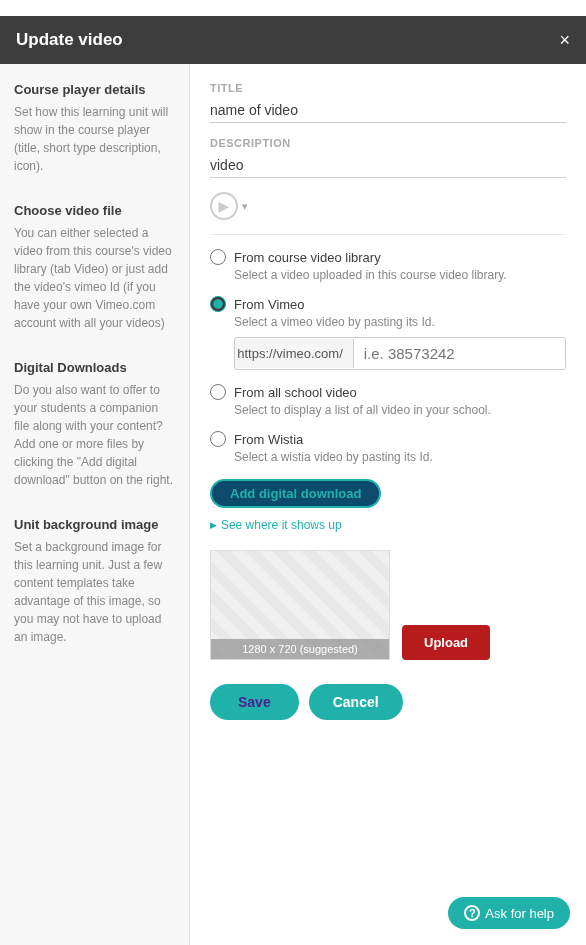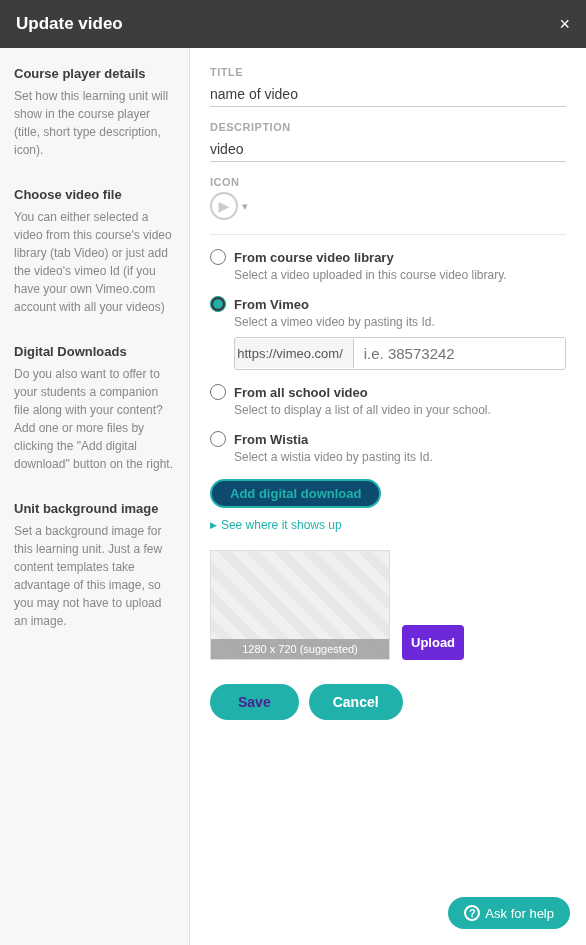--- a/index.html
+++ b/index.html
@@ -17,20 +17,21 @@
       display: flex;
       flex-direction: column;
     }
     .modal-header {
       background: #3d3d3d;
       color: #fff;
       padding: 14px 16px;
       display: flex;
       justify-content: space-between;
       align-items: center;
+      margin-top: 16px;
     }
     .modal-header h2 {
       font-size: 17px;
       font-weight: bold;
       color: #fff;
     }
     .close-btn {
       background: none;
       border: none;
       color: #fff;
@@ -126,21 +127,21 @@
     }
     .radio-input {
       width: 16px;
       height: 16px;
       accent-color: #20b2aa;
       cursor: pointer;
     }
     .radio-label {
       font-size: 13px;
       color: #3d3d3d;
-      font-weight: bold;
+      font-weight: normal;
       text-align: center;
     }
     .radio-desc {
       font-size: 12px;
       color: #888;
       margin-left: 24px;
     }
     .vimeo-input-row {
       display: flex;
       align-items: center;
@@ -222,24 +223,24 @@
       text-align: center;
       padding: 4px 0;
     }
     .image-row {
       display: flex;
       align-items: flex-end;
       gap: 12px;
       margin-top: 4px;
     }
     .upload-btn {
-      background: #6d28d9;
-      color: #fff;
-      border: none;
-      padding: 10px 9px;
+      background: #b91c1c;
+      color: #fff;
+      border: none;
+      padding: 10px 22px;
       border-radius: 4px;
       font-size: 13px;
       cursor: pointer;
       font-weight: bold;
     }
     .action-row {
       display: flex;
       gap: 10px;
       margin-top: 24px;
     }
@@ -330,21 +331,20 @@
       </div>
 
       
       <div class="field-group">
         <div class="field-label">DESCRIPTION</div>
         <input class="field-input" type="text" value="video" style="">
       </div>
 
       
       <div class="field-group">
-        <div class="field-label">ICON</div>
         <div class="icon-row">
           <div class="icon-circle">
             <span>▶</span>
           </div>
           <span class="dropdown-arrow">▾</span>
         </div>
       </div>
 
       <hr class="divider">
 

